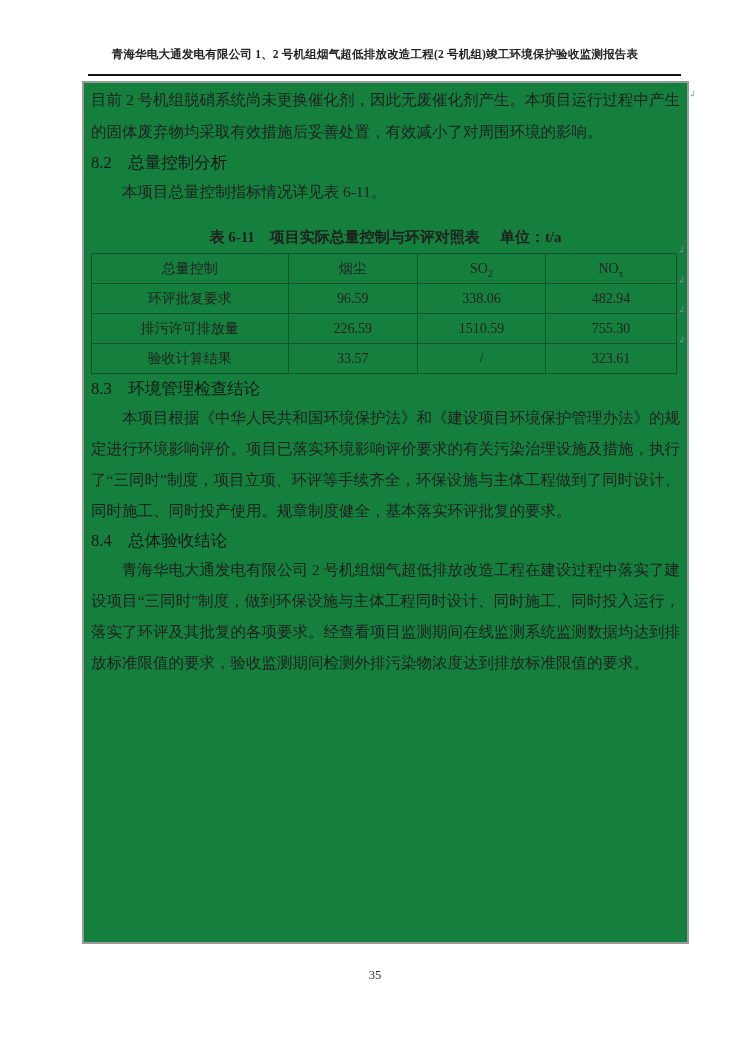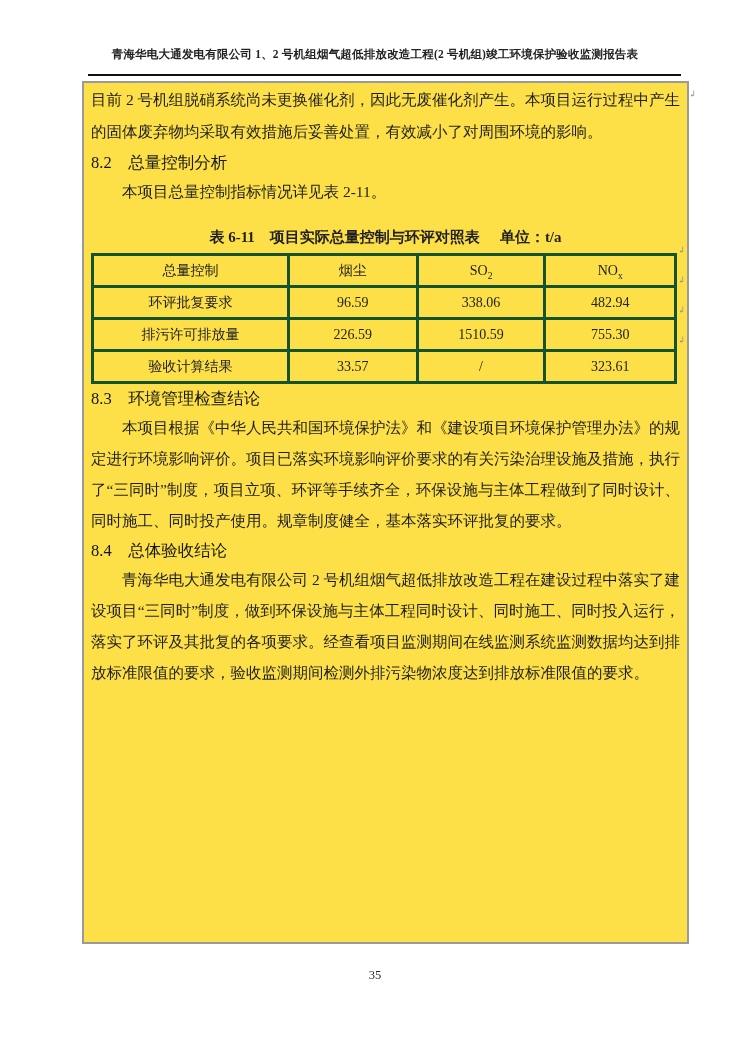--- a/index.html
+++ b/index.html
@@ -39,21 +39,21 @@
   }
   
   .content-box {
     position: absolute;
     top: 81px;
     left: 82px;
     width: 589px;   
     height: 852px;
     border: 2px solid #9a9a9a;
     padding: 1px 7px 6px 7px;
-    background: #fde047;
+    background: #15803d;
   }
   .para {
     font-size: 15.5px;
     line-height: 32px;
     text-align: justify;
     margin: 0;
   }
   .para.indent { text-indent: 2em; }
   .section-heading {
     font-size: 16.5px;
@@ -72,21 +72,21 @@
   .table-caption .unit { margin-left: 20px; }
   
   table.data-table {
     border-collapse: collapse;
     table-layout: fixed;
     width: 586px;
     margin-top: 3px;
     font-size: 14px;
   }
   table.data-table td, table.data-table th {
-    border: 3px solid #14532d;
+    border: 1px solid #14532d;
     height: 29px;
     text-align: center;
     vertical-align: middle;
     font-weight: normal;
     padding: 0;
     color: #222;
   }
   table.data-table sub {
     font-size: 9.5px;
     line-height: 0;
@@ -115,21 +115,21 @@
 <div class="page">
 
   <div class="doc-header">青海华电大通发电有限公司 1、2 号机组烟气超低排放改造工程(2 号机组)竣工环境保护验收监测报告表</div>
   <div class="header-rule"></div>
 
   <div class="content-box">
 
     <p class="para">目前 2 号机组脱硝系统尚未更换催化剂，因此无废催化剂产生。本项目运行过程中产生的固体废弃物均采取有效措施后妥善处置，有效减小了对周围环境的影响。</p>
 
     <h2 class="section-heading">8.2　总量控制分析</h2>
-    <p class="para indent">本项目总量控制指标情况详见表 2-11。</p>
+    <p class="para indent">本项目总量控制指标情况详见表 6-11。</p>
 
     <div class="table-caption">
       <span>表 6-11　项目实际总量控制与环评对照表</span><span class="unit">单位：t/a</span>
     </div>
 
     <table class="data-table">
       <colgroup>
         <col style="width:33.6%">
           <col style="width:22.1%">
           <col style="width:21.9%">

